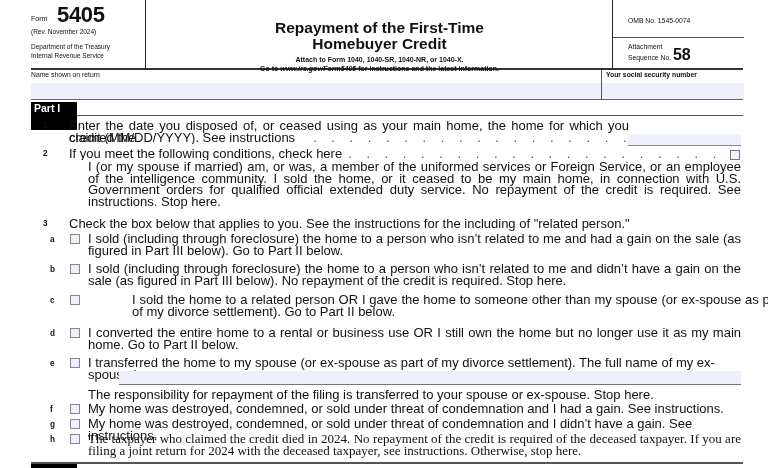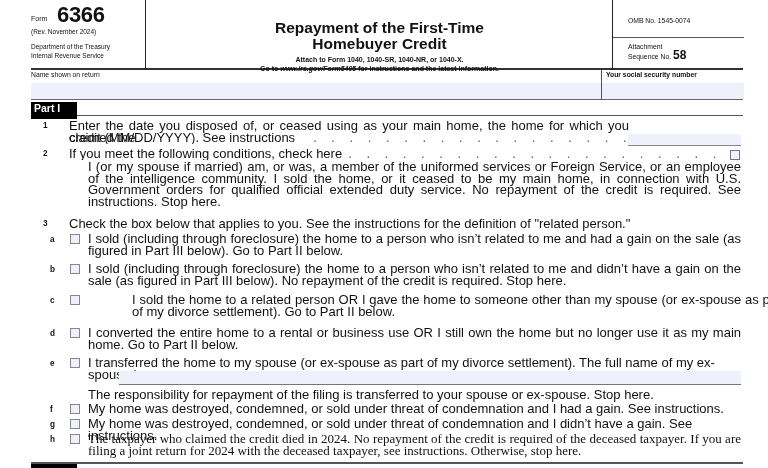--- a/index.html
+++ b/index.html
@@ -15,33 +15,33 @@
   .rev { position: absolute; left: 0; top: 28px; font-size: 6.5px; }
   .dept { position: absolute; left: 0; top: 42px; font-size: 6.5px; line-height: 9px; }
   .hdr-center { position: absolute; left: 116px; top: 0; width: 465px; height: 70px; text-align: center; }
   .title { font-size: 15.5px; font-weight: bold; line-height: 16px; margin-top: 20px; }
   .attach { font-size: 7px; font-weight: bold; margin-top: 4px; }
   .goto { font-size: 7px; font-weight: bold; margin-top: 2px; }
   .goto i { font-style: italic; }
   .hdr-right { position: absolute; left: 581px; top: 0; width: 131px; height: 70px; border-left: 1.5px solid #222; }
   .omb { position: absolute; left: 0; top: 0; width: 131px; height: 38px; border-bottom: 1px solid #555; font-size: 6.8px; padding: 17px 0 0 15px; }
   .seq { position: absolute; left: 15px; top: 43px; font-size: 6.8px; line-height: 8px; }
-  .seq b { font-size: 12px; }
+  .seq b { font-size: 16px; }
 
   
   .name-row { position: absolute; left: 0; top: 70px; width: 712px; height: 30px; border-bottom: 1px solid #666; }
   .name-label { position: absolute; left: 0; top: 1px; font-size: 6.8px; }
   .name-field { position: absolute; left: 0; top: 13px; width: 570px; height: 16px; background: #eef0fc; border: none; }
   .ssn-box { position: absolute; left: 570px; top: 0; width: 142px; height: 30px; border-left: 1px solid #555; }
   .ssn-label { position: absolute; left: 4px; top: 1px; font-size: 6.8px; font-weight: bold; }
   .ssn-field { position: absolute; left: 0; top: 13px; width: 142px; height: 16px; background: #eef0fc; border: none; }
 
   
   .part { position: absolute; left: 0; top: 101px; width: 712px; height: 15px; border-bottom: 1px solid #555; }
-  .part-tag { position: absolute; left: 0; top: 1px; width: 46px; height: 17px; background: #000; color: #fff; font-size: 10.5px; font-weight: bold; padding-left: 3px; line-height: 13px; }
+  .part-tag { position: absolute; left: 0; top: 1px; width: 46px; height: 28px; background: #000; color: #fff; font-size: 10.5px; font-weight: bold; padding-left: 3px; line-height: 13px; }
   .part-title { position: absolute; left: 67px; top: 0; font-size: 10.8px; font-weight: bold; line-height: 15px; }
 
   .txt { position: absolute; font-size: 13px; line-height: 11.5px; }
   .num { position: absolute; font-size: 8.2px; font-weight: bold; }
   .just { text-align: justify; text-align-last: left; }
   .dots { color: #555; letter-spacing: 5.5px; }
   .cb { position: absolute; width: 10px; height: 10px; border: 1px solid #888; background: #eef0fc; cursor: pointer; }
   .cb-right { border: 1px solid #777; }
 
   .date-field { position: absolute; left: 597px; top: 134px; width: 113px; height: 12px; background: #eef0fc; border: none; border-bottom: 1.5px solid #888; }
@@ -50,21 +50,21 @@
   .part2-tag { position: absolute; left: 0; top: 464px; width: 46px; height: 6px; background: #000; }
 </style>
 </head>
 <body>
 
 <div class="page">
 
   <div class="hdr">
     <div class="hdr-left">
       <span class="form-word">Form</span>
-      <span class="form-num">6366</span>
+      <span class="form-num">5405</span>
       <span class="rev">(Rev. November 2024)</span>
       <div class="dept">
         <div>Department of the Treasury</div>
         <div>Internal Revenue Service</div>
       </div>
     </div>
     <div class="hdr-center">
       <div class="title">
         <div>Repayment of the First-Time</div>
         <div>Homebuyer Credit</div>
@@ -98,21 +98,21 @@
   <div class="txt just" style="left:38px;top:120px;width:560px;">Enter the date you disposed of, or ceased using as your main home, the home for which you claimed the</div>
   <div class="txt" style="left:38px;top:132px;width:560px;white-space:nowrap;overflow:hidden;"><span>credit (MM/DD/YYYY). See instructions</span><span class="dots" style="margin-left:18px;">. . . . . . . . . . . . . . . . . . . . . . . . . . .</span></div>
   <input class="date-field" type="text" value="" style="">
 
   <span class="num" style="left:12px;top:149px;">2</span>
   <div class="txt" style="left:38px;top:148px;width:650px;white-space:nowrap;overflow:hidden;"><span>If you meet the following conditions, check here</span><span class="dots" style="margin-left:6px;">. . . . . . . . . . . . . . . . . . . . . . . . . . . . . . . . . . . . . . . . . .</span></div>
   <div class="cb cb-right" style="left:699px;top:150px;"></div>
   <div class="txt just" style="left:57px;top:161px;width:653px;">I (or my spouse if married) am, or was, a member of the uniformed services or Foreign Service, or an employee of the intelligence community. I sold the home, or it ceased to be my main home, in connection with U.S. Government orders for qualified official extended duty service. No repayment of the credit is required. See instructions. Stop here.</div>
 
   <span class="num" style="left:12px;top:219px;">3</span>
-  <div class="txt" style="left:38px;top:218px;width:670px;">Check the box below that applies to you. See the instructions for the definition of "related person."</div>
+  <div class="txt" style="left:38px;top:218px;width:670px;">Check the box below that applies to you. See the instructions for the including of "related person."</div>
 
   <span class="num" style="left:19px;top:235px;">a</span>
   <div class="cb" style="left:39px;top:234px;"></div>
   <div class="txt just" style="left:57px;top:233px;width:653px;">I sold (including through foreclosure) the home to a person who isn’t related to me and had a gain on the sale (as figured in Part III below). Go to Part II below.</div>
 
   <span class="num" style="left:19px;top:265px;">b</span>
   <div class="cb" style="left:39px;top:264px;"></div>
   <div class="txt just" style="left:57px;top:263px;width:653px;">I sold (including through foreclosure) the home to a person who isn’t related to me and didn’t have a gain on the sale (as figured in Part III below). No repayment of the credit is required. Stop here.</div>
 
   <span class="num" style="left:19px;top:296px;">c</span>

